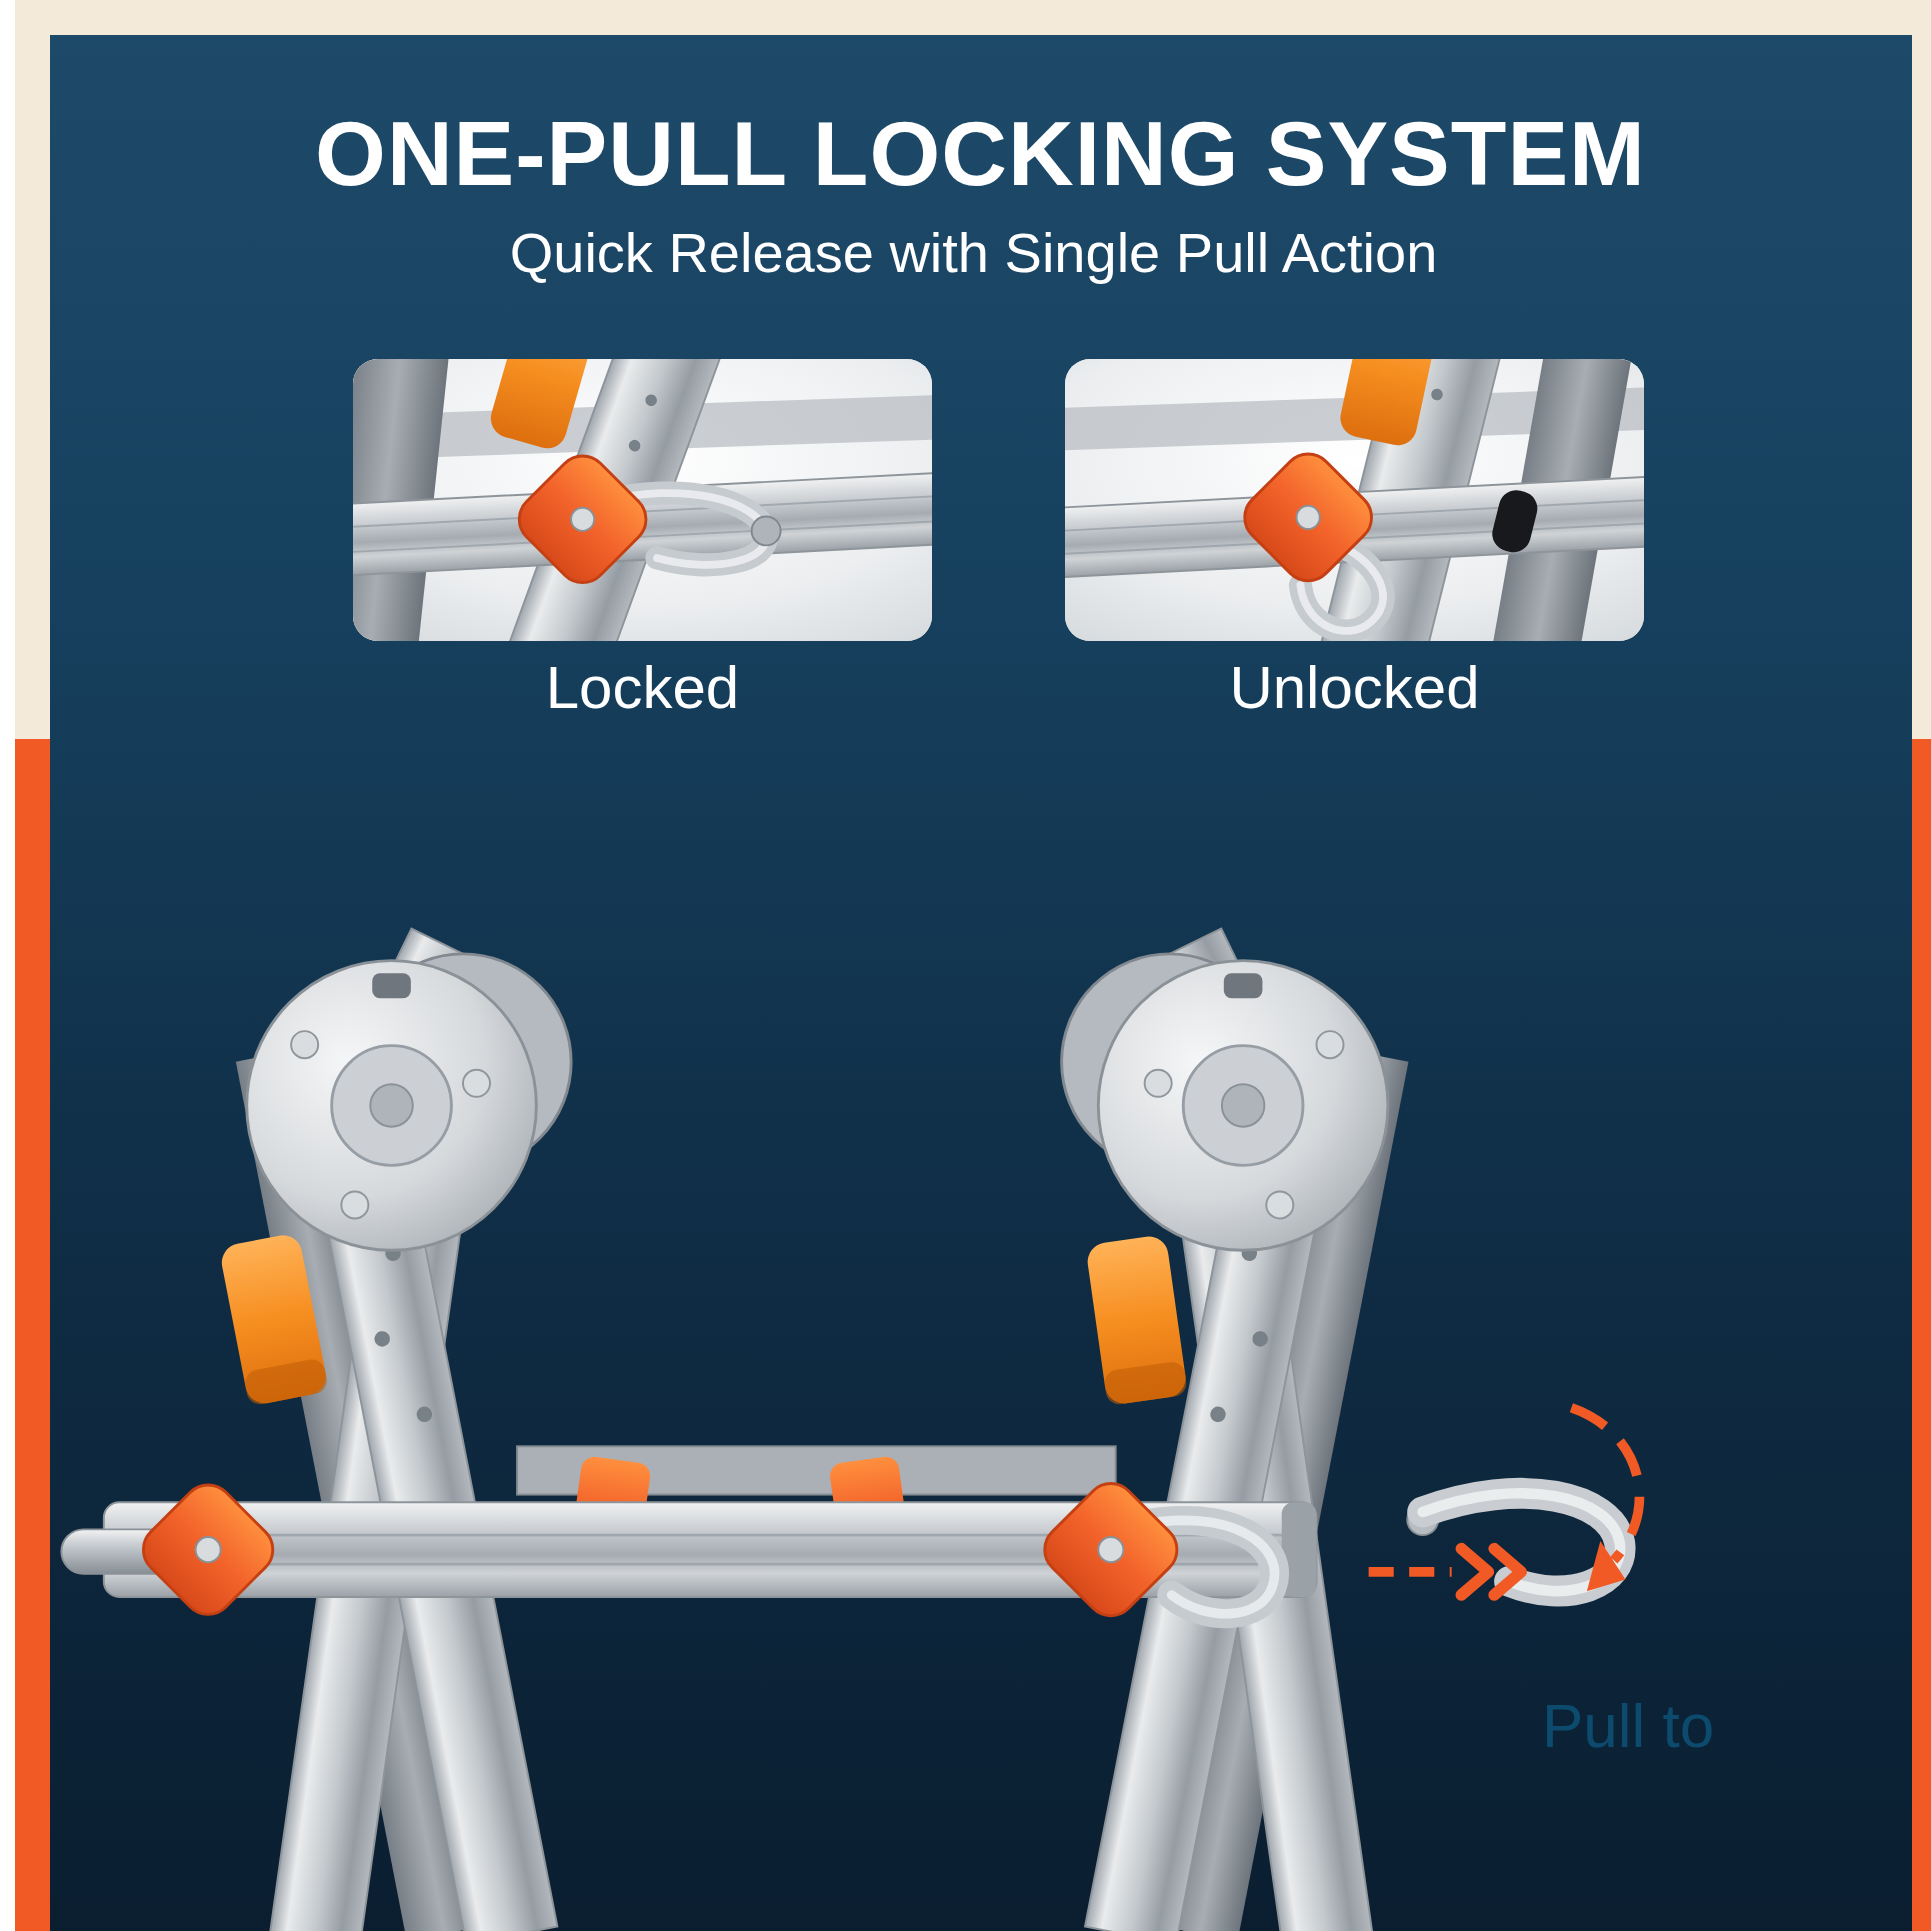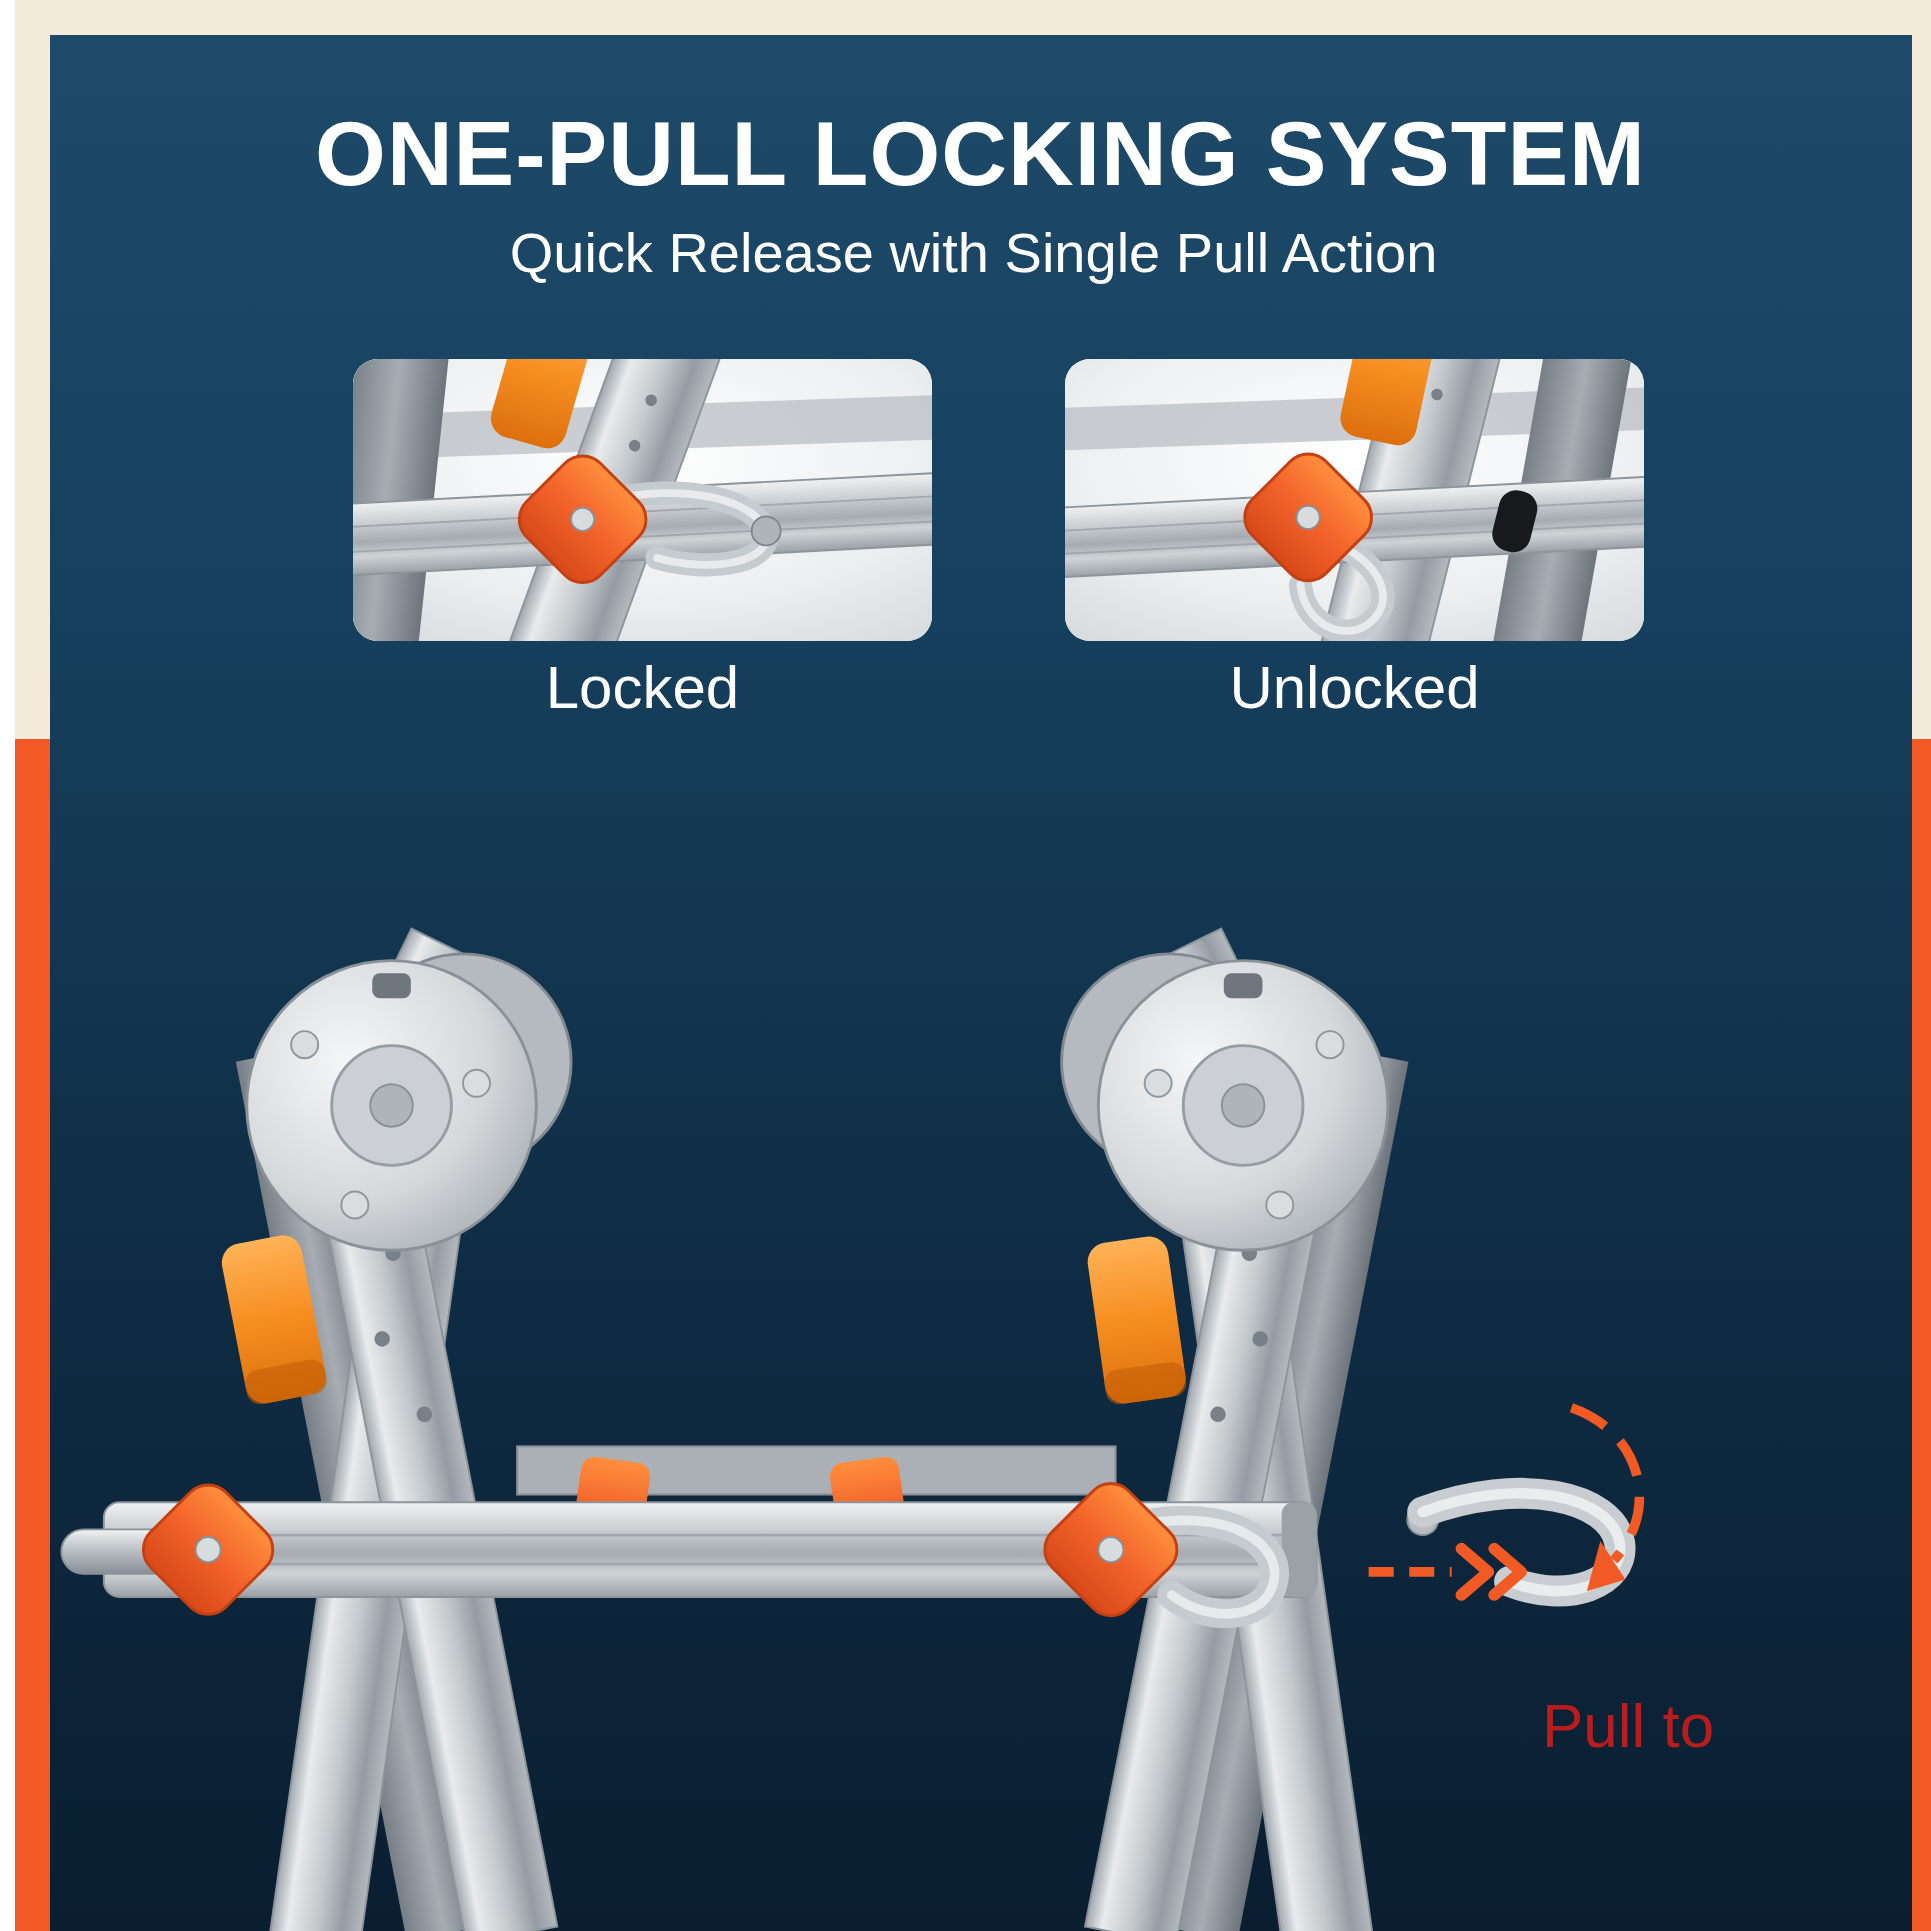--- a/index.html
+++ b/index.html
@@ -14,21 +14,21 @@
   .subtitle { position:absolute; left:0; top:220px; width:1917px; text-align:center;
               color:#ffffff; font-size:56px; font-weight:400; }
   .inset { position:absolute; top:359px; width:579px; height:282px; border-radius:25px; overflow:hidden;
            background:#e8ebed; }
   .inset-l { left:338px; } .inset-r { left:1050px; }
   .inset svg { display:block; width:100%; height:100%; }
   .caption { position:absolute; top:653px; width:579px; text-align:center; color:#ffffff;
              font-size:60px; font-weight:400; }
   .cap-l { left:338px; } .cap-r { left:1050px; }
   .ladder { position:absolute; left:0; top:0; width:1931px; height:1931px; }
-  .pull-note { position:absolute; left:1527px; top:1686px; color:#b91c1c; font-size:62px;
+  .pull-note { position:absolute; left:1527px; top:1686px; color:#0c4a6e; font-size:62px;
                line-height:1.3; font-weight:400; }
   .defs-holder { position:absolute; width:0; height:0; overflow:hidden; }
 </style>
 </head>
 <body>
 
 <div class="canvas">
 
   <svg class="defs-holder" aria-hidden="true">
     <defs>

